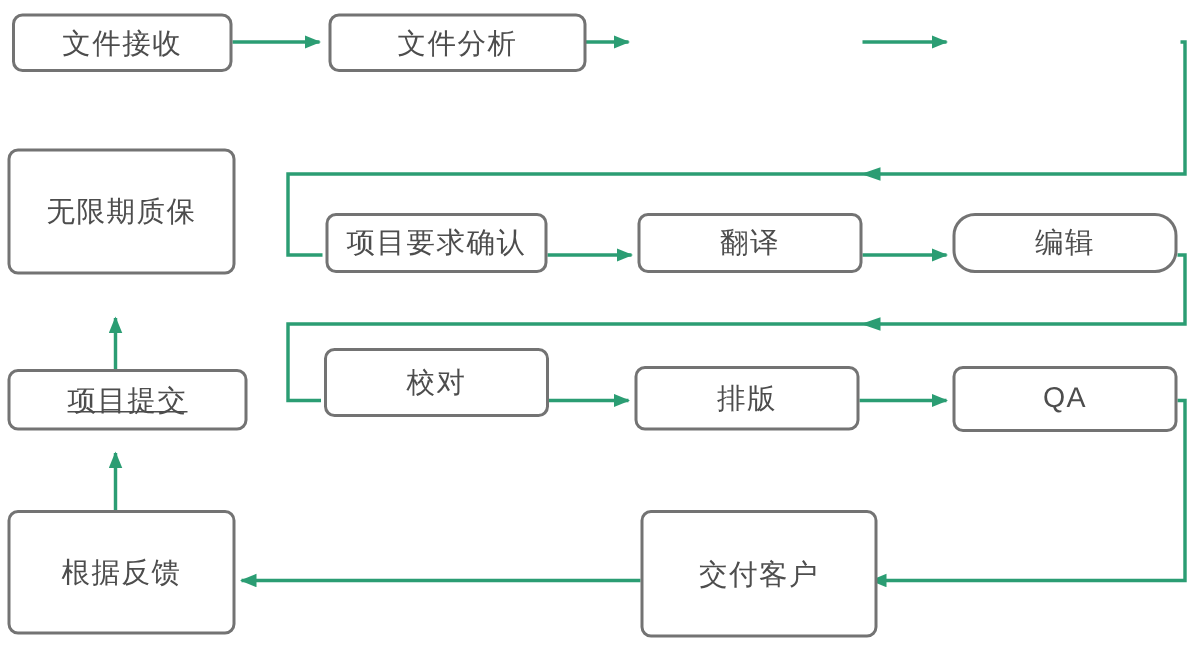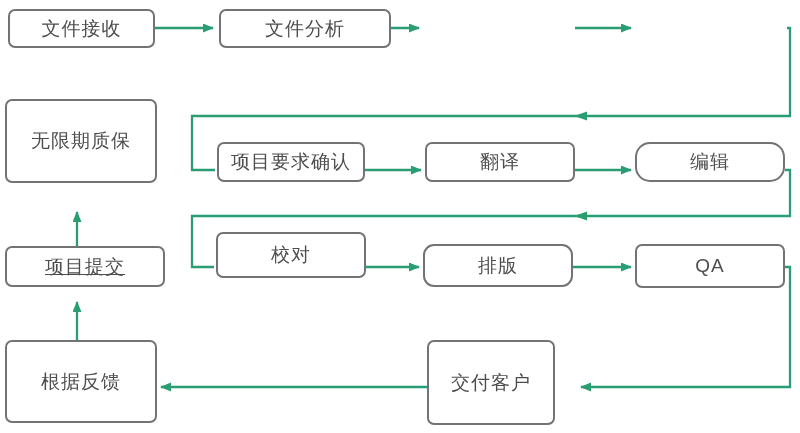--- a/index.html
+++ b/index.html
@@ -28,28 +28,28 @@
   .n-receive  {left:8px;   top:9px;   width:147px; height:39px;}
   .n-analyze  {left:219px; top:9px;   width:172px; height:39px;}
   .n-confirm  {left:423px; top:9px;   width:152px; height:39px;}
   .n-assign   {left:635px; top:9px;   width:152px; height:39px;}
   
   .n-glossary {left:217px; top:142px; width:148px; height:40px;}
   .n-translate{left:425px; top:142px; width:150px; height:40px;}
   .n-edit     {left:635px; top:142px; width:150px; height:40px;border-radius:15px;}
   
   .n-proofread{left:216px; top:232px; width:150px; height:46px;}
-  .n-typeset  {left:423px; top:244px; width:150px; height:43px;border-radius:11px;}
+  .n-typeset  {left:423px; top:244px; width:150px; height:43px;}
   .n-qa       {left:635px; top:244px; width:150px; height:44px;}
   
   .n-warranty {left:5px;   top:99px;  width:152px; height:84px;}
   .n-submit   {left:5px;   top:246px; width:160px; height:41px;text-decoration:underline;}
   .n-feedback {left:5px;   top:340px; width:152px; height:83px;}
   
-  .n-deliver  {left:427px; top:340px; width:128px; height:85px;text-align:right;}
+  .n-deliver  {left:427px; top:340px; width:158px; height:85px;text-align:right;}
 </style>
 </head>
 <body>
 
 <div class="stage">
 
   <svg class="edges" width="800" height="433" viewBox="0 0 800 433" fill="none" xmlns="http://www.w3.org/2000/svg">
     <defs>
       <marker id="arrow" markerWidth="12" markerHeight="10" refX="10" refY="4.5" orient="auto" markerUnits="userSpaceOnUse">
         <path d="M0,0 L11,4.5 L0,9 Z" fill="#2B9D73"></path>

